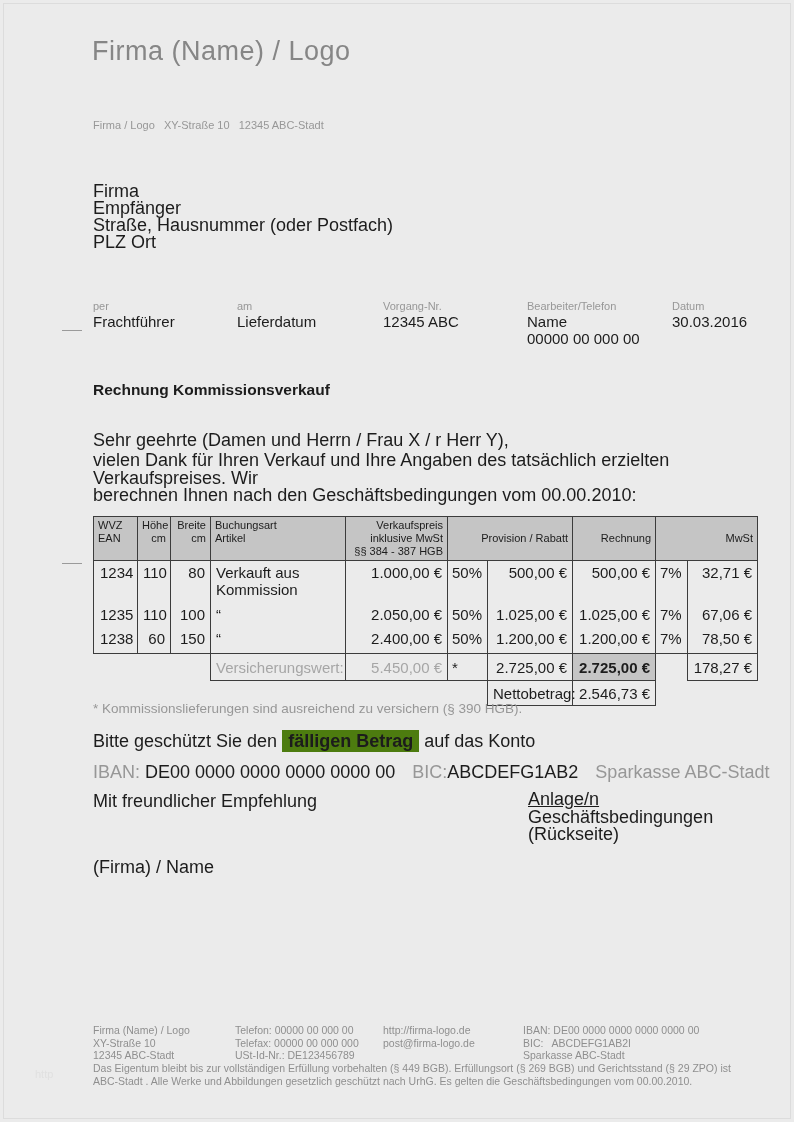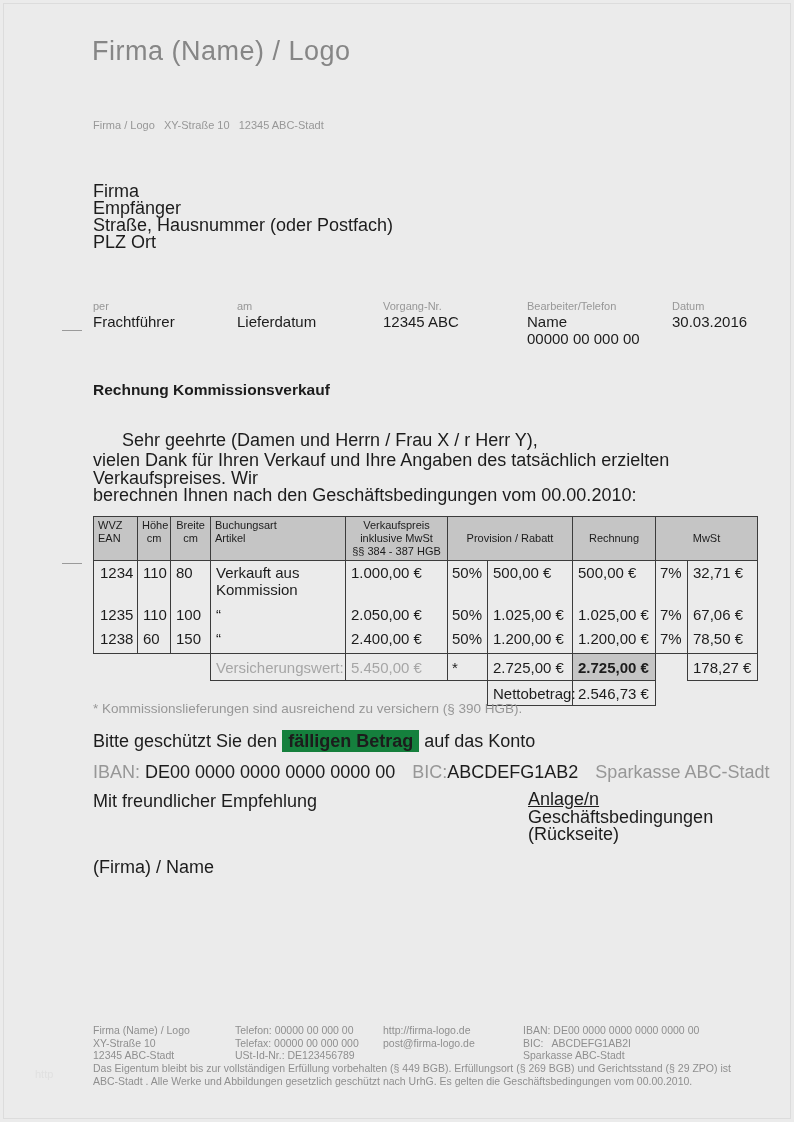--- a/index.html
+++ b/index.html
@@ -35,22 +35,22 @@
   tbody.data td{border-left:1px solid #3c3c3c;border-right:1px solid #3c3c3c;vertical-align:top;}
   tbody.data tr.r1 td{height:40px;padding-top:3px;}
   tbody.data tr.r2 td,tbody.data tr.r3 td{height:22px;}
   tbody.data tr.r3 td{border-bottom:1px solid #3c3c3c;}
   tr.sumrow td{height:24px;vertical-align:middle;}
   tr.netrow td{height:22px;vertical-align:middle;}
   td.b{border:1px solid #3c3c3c;}
   td.nb{border:none;}
   td.hl{background:#c5c5c5;font-weight:bold;}
   .t-l{text-align:left;}
-  .t-r{}
-  .hl-inline{background:#15803d;font-weight:bold;padding:1px 6px;}
+  .t-r{text-align:right;}
+  .hl-inline{background:#4d7c0f;font-weight:bold;padding:1px 6px;}
   .u{text-decoration:underline;}
   .footer-line{font-size:10.5px;line-height:12.5px;color:#8f8f8f;white-space:pre;}
   .legal-line{font-size:10.5px;line-height:13px;color:#8f8f8f;white-space:pre;}
   .watermark{font-size:11px;color:#e0e0e0;}
 </style>
 </head>
 <body>
 
 <div class="page-border"></div>
 
@@ -85,21 +85,21 @@
     <div class="info-value">Name</div>
     <div class="info-value">00000 00 000 00</div>
   </div>
   <div class="info-col" style="left:579px;">
     <div class="info-label">Datum</div>
     <div class="info-value">30.03.2016</div>
   </div>
 </div>
 
 <div class="abs doc-title" style="left:93px;top:381px;">Rechnung Kommissionsverkauf</div>
-<div class="abs body-text" style="left:93px;top:430px;margin-left:29px;">Sehr geehrte (Damen und Herrn / Frau X / r Herr Y),</div>
+<div class="abs body-text" style="left:93px;top:430px;">Sehr geehrte (Damen und Herrn / Frau X / r Herr Y),</div>
 <div class="abs body-text" style="left:93px;top:452px;line-height:17.5px;">
   <div>vielen Dank für Ihren Verkauf und Ihre Angaben des tatsächlich erzielten Verkaufspreises. Wir</div>
   <div>berechnen Ihnen nach den Geschäftsbedingungen vom 00.00.2010:</div>
 </div>
 
 <table class="comm abs" style="left:93px;top:516px;">
   <colgroup>
     <col style="width:44px">
       <col style="width:33px">
       <col style="width:40px">

